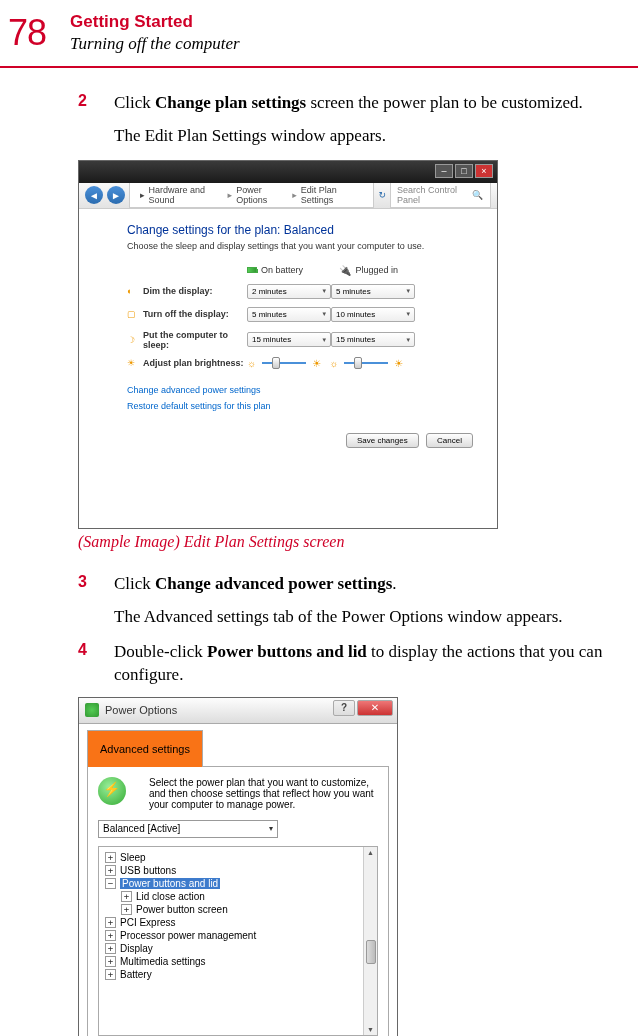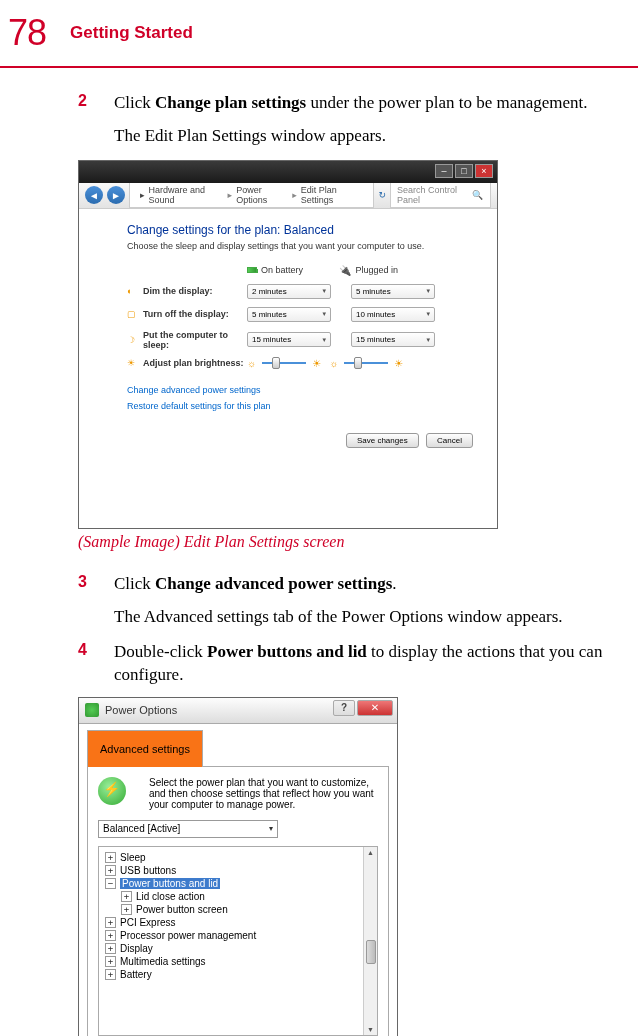--- a/index.html
+++ b/index.html
@@ -39,21 +39,21 @@
     .ss1-title { color: #003399; font-size: 12px; margin-bottom: 4px; }
     .ss1-subtitle { font-size: 9px; color: #333; margin-bottom: 14px; }
     .ss1-colhead { display: flex; font-size: 9px; color: #333; padding-left: 120px; margin-bottom: 8px; }
     .ss1-colhead .col { width: 92px; display: flex; align-items: center; gap: 4px; }
     .icon-batt { width: 10px; height: 6px; border: 1px solid #4a4; background: linear-gradient(90deg,#5c5,#393); display: inline-block; position: relative; }
     .icon-batt::after { content: ''; position: absolute; right: -2px; top: 1px; width: 1px; height: 4px; background: #4a4; }
     .icon-plug { color: #333; font-size: 10px; }
     .ss1-row { display: flex; align-items: center; font-size: 9px; margin-bottom: 8px; }
     .ss1-row .ricon { width: 16px; color: #e90; }
     .ss1-row .rlabel { width: 104px; color: #333; font-weight: bold; }
-    .ss1-select { width: 84px; height: 15px; border: 1px solid #aaa; background: linear-gradient(180deg,#fff,#eee); font-size: 8px; padding: 0 4px; display: flex; align-items: center; justify-content: space-between; margin-right: 20px; border-radius: 2px; }
+    .ss1-select { width: 84px; height: 15px; border: 1px solid #aaa; background: linear-gradient(180deg,#fff,#eee); font-size: 8px; padding: 0 4px; display: flex; align-items: center; justify-content: space-between; margin-right: 0; border-radius: 2px; }
     .ss1-select .arr { color: #555; font-size: 7px; }
     .ss1-slider { display: flex; align-items: center; gap: 6px; font-size: 10px; color: #e90; }
     .slider-track { width: 44px; height: 2px; background: #4a90d9; position: relative; }
     .slider-thumb { width: 8px; height: 12px; background: linear-gradient(180deg,#fff,#ccc); border: 1px solid #888; border-radius: 2px; position: absolute; top: -5px; left: 10px; }
     .ss1-links { margin-top: 16px; }
     .ss1-link { color: #0066cc; font-size: 9px; margin-bottom: 6px; cursor: pointer; }
     .ss1-footer { position: relative; margin-top: 18px; text-align: right; padding-right: 0; }
     .ss1-btn { display: inline-block; font-size: 8px; padding: 2px 10px; border: 1px solid #999; background: linear-gradient(180deg,#fefefe,#ddd); border-radius: 3px; margin-left: 3px; }
     
     
@@ -84,30 +84,31 @@
     .ss2-restore { text-align: right; margin-top: 10px; }
     .ss2-restore-btn { font-size: 10px; padding: 2px 10px; border: 1px solid #999; background: linear-gradient(180deg,#fefefe,#ddd); border-radius: 3px; }
   </style>
 </head>
 <body>
 
 <div class="header">
   <div class="page-num">78</div>
   <div class="header-titles">
     <div class="chapter">Getting Started</div>
+    <div class="section">Turning off the computer</div>
   </div>
 </div>
 <div class="red-line"></div>
 
 <div class="content">
 
   <div class="step">
     <div class="step-num">2</div>
     <div class="step-body">
-      <span>Click </span><span class="bold">Change plan settings</span><span> under the power plan to be management.</span>
+      <span>Click </span><span class="bold">Change plan settings</span><span> screen the power plan to be customized.</span>
     </div>
   </div>
   <div class="step-followup">The Edit Plan Settings window appears.</div>
 
   <div class="win-frame ss1">
     <div class="win-titlebar">
       <div class="win-btns">
         <div class="win-btn">–</div>
         <div class="win-btn">□</div>
         <div class="win-btn close">×</div>

